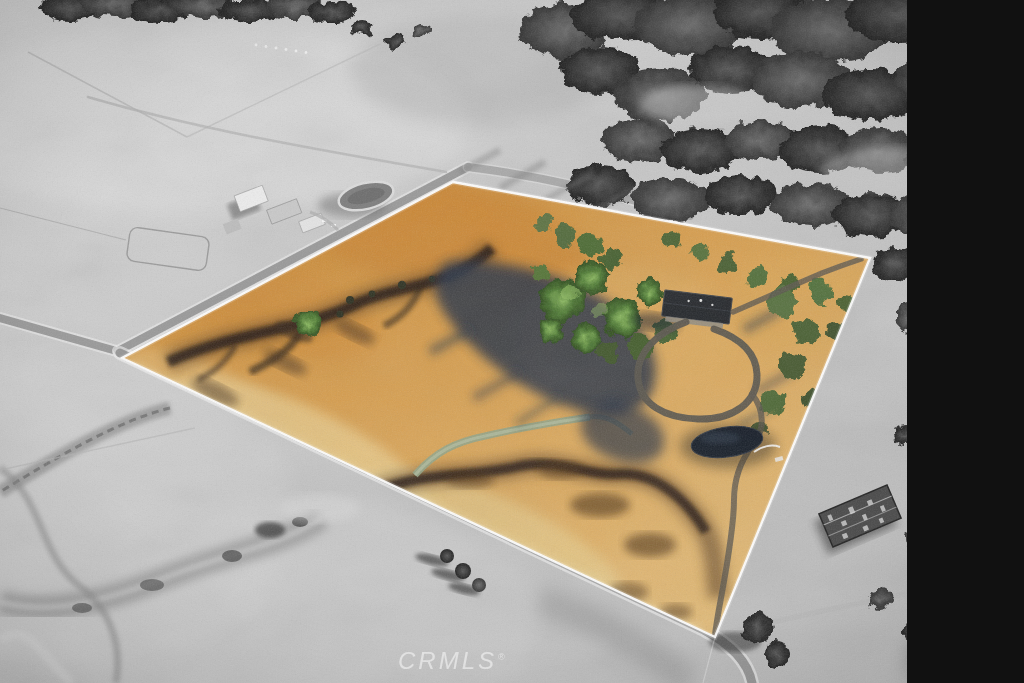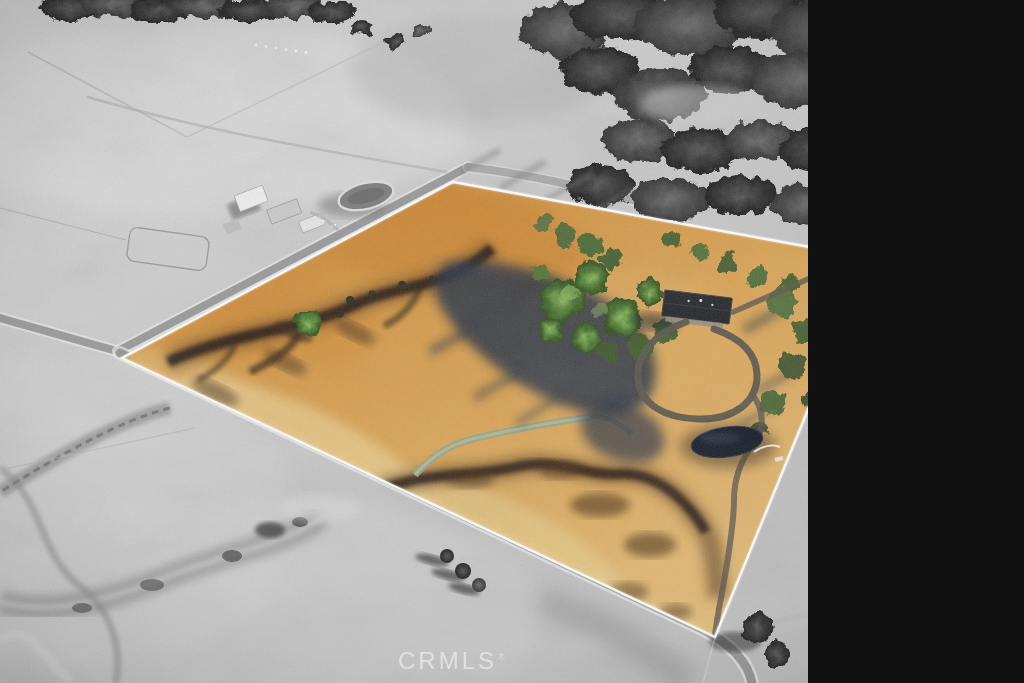--- a/index.html
+++ b/index.html
@@ -1,17 +1,17 @@
 <!DOCTYPE html>
 <html style="--field-gray: #c7c7c7; --road-gray: #9a9a9a; --road-edge: #ececec; --tree-gray: #3f3f3f; --parcel-grass: #d79e4e; --parcel-grass-deep: #c8852f; --parcel-grass-light: #e9cd8e; --ravine-dark: #2a1d12; --tree-green: #5d8a3f; --shadow-blue: #2b3547; --water-dark: #141b26; --house-roof: #24272b; --driveway-gray: #5b564d; --boundary-white: #ffffff;"><head>
 <meta charset="utf-8">
 <style>
   html,body{margin:0;padding:0;background:#111;}
-  .stage{position:relative;width:808px;height:683px;overflow:hidden;background:#86efac;
-         font-family:"Liberation Sans", sans-serif;}
+  .stage{position:relative;width:907px;height:683px;overflow:hidden;background:#86efac;
+         font-family:"Liberation Sans", sans-serif;font-style:italic;}
   svg{display:block}
   .wm{fill:var(--boundary-white,#fff);opacity:.5;font-family:"Liberation Sans",sans-serif;
       font-size:24px;letter-spacing:3px;font-weight:400;}
   .wm .reg{font-size:9px;letter-spacing:0;}
 </style>
 </head>
 <body>
 
 <div class="stage">
 <svg width="1024" height="683" viewBox="0 0 1024 683" xmlns="http://www.w3.org/2000/svg">

